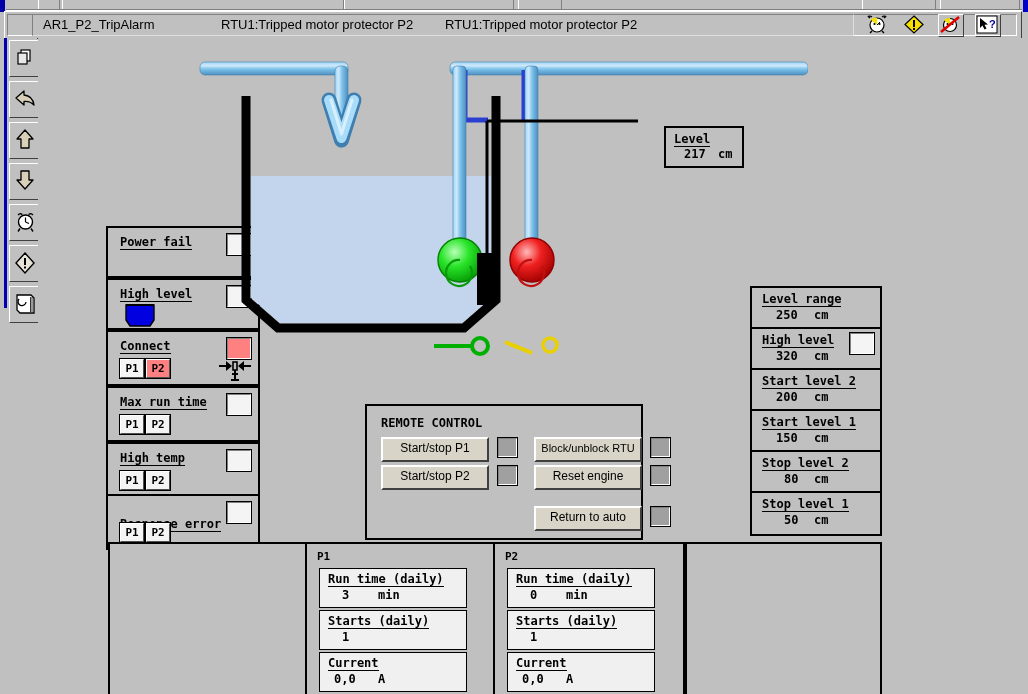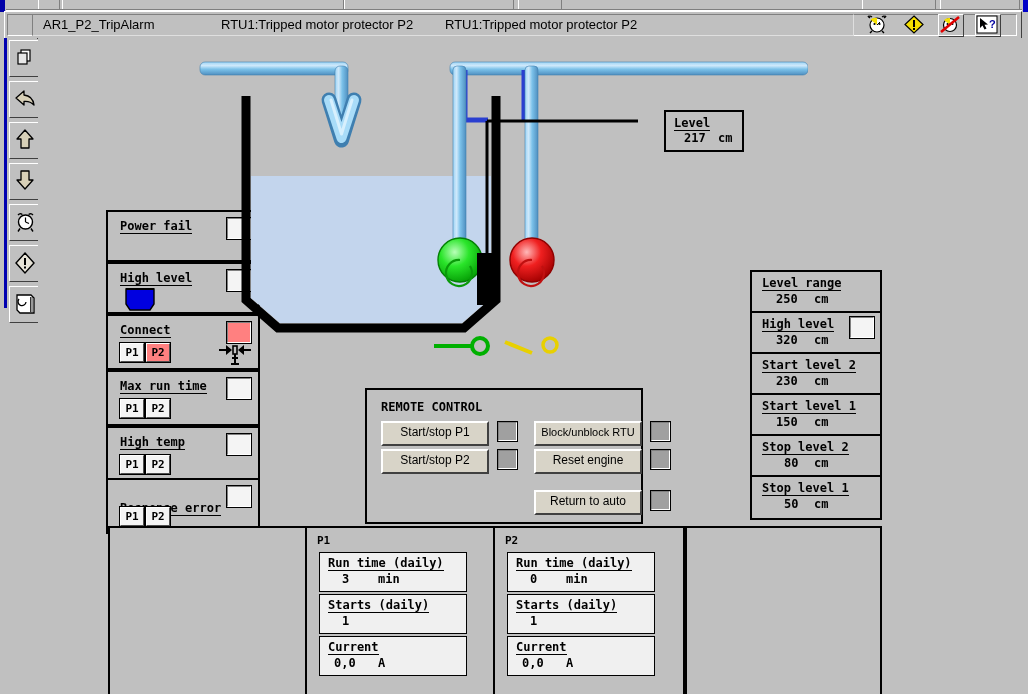--- a/index.html
+++ b/index.html
@@ -37,21 +37,21 @@
   #lefttool .lb{position:absolute;left:0;top:0;width:3px;height:270px;background:#0000b0;}
   .tbtn{position:absolute;left:5px;width:30px;height:35px;background:#c0c0c0;
         border-top:1px solid #fff;border-left:1px solid #fff;border-right:1px solid #404040;border-bottom:1px solid #404040;}
   .tbtn svg{position:absolute;left:4px;top:5px;}
 
   
   #canvas{position:absolute;left:38px;top:38px;width:990px;height:656px;background:#c0c0c0;}
 
   
   .gbox{position:absolute;background:#c0c0c0;border:1px solid #000;}
-  .gbox2{position:absolute;background:#c0c0c0;border:2px solid #000;}
+  .gbox2{position:absolute;background:#c0c0c0;border:2px solid #000;margin-top:16px;}
 
   .hdr{position:absolute;font-family:"DejaVu Sans Mono",monospace;font-weight:bold;font-size:12px;color:#000;
        border-bottom:1px solid #000;white-space:nowrap;letter-spacing:0px;}
   .val{position:absolute;font-family:"DejaVu Sans Mono",monospace;font-weight:bold;font-size:12px;color:#000;white-space:nowrap;}
 
   
   .btn{position:absolute;background:#d8d4c8;color:#000;font-size:12px;text-align:center;
        border-top:2px solid #fff;border-left:2px solid #fff;border-right:2px solid #404040;border-bottom:2px solid #404040;
        font-family:"Liberation Sans",sans-serif;cursor:default;}
   .btn span{display:block;}
@@ -347,21 +347,21 @@
         <span class="val" style="left: 62px; top: 20px;">cm</span>
       </div>
       <div class="gbox2" style="left: 712px; top: 273px; width: 128px; height: 41px;">
         <span class="hdr" style="left: 10px; top: 4px;">High level</span>
         <span class="val" style="left: 24px; top: 20px;">320</span>
         <span class="val" style="left: 62px; top: 20px;">cm</span>
         <div class="lamp" style="left: 98px; top: 4px;"></div>
       </div>
       <div class="gbox2" style="left: 712px; top: 314px; width: 128px; height: 41px;">
         <span class="hdr" style="left: 10px; top: 4px;">Start level 2</span>
-        <span class="val" style="left: 24px; top: 20px;">230</span>
+        <span class="val" style="left: 24px; top: 20px;">200</span>
         <span class="val" style="left: 62px; top: 20px;">cm</span>
       </div>
       <div class="gbox2" style="left: 712px; top: 355px; width: 128px; height: 41px;">
         <span class="hdr" style="left: 10px; top: 4px;">Start level 1</span>
         <span class="val" style="left: 24px; top: 20px;">150</span>
         <span class="val" style="left: 62px; top: 20px;">cm</span>
       </div>
       <div class="gbox2" style="left: 712px; top: 396px; width: 128px; height: 41px;">
         <span class="hdr" style="left: 10px; top: 4px;">Stop level 2</span>
         <span class="val" style="left: 32px; top: 20px;">80</span>

